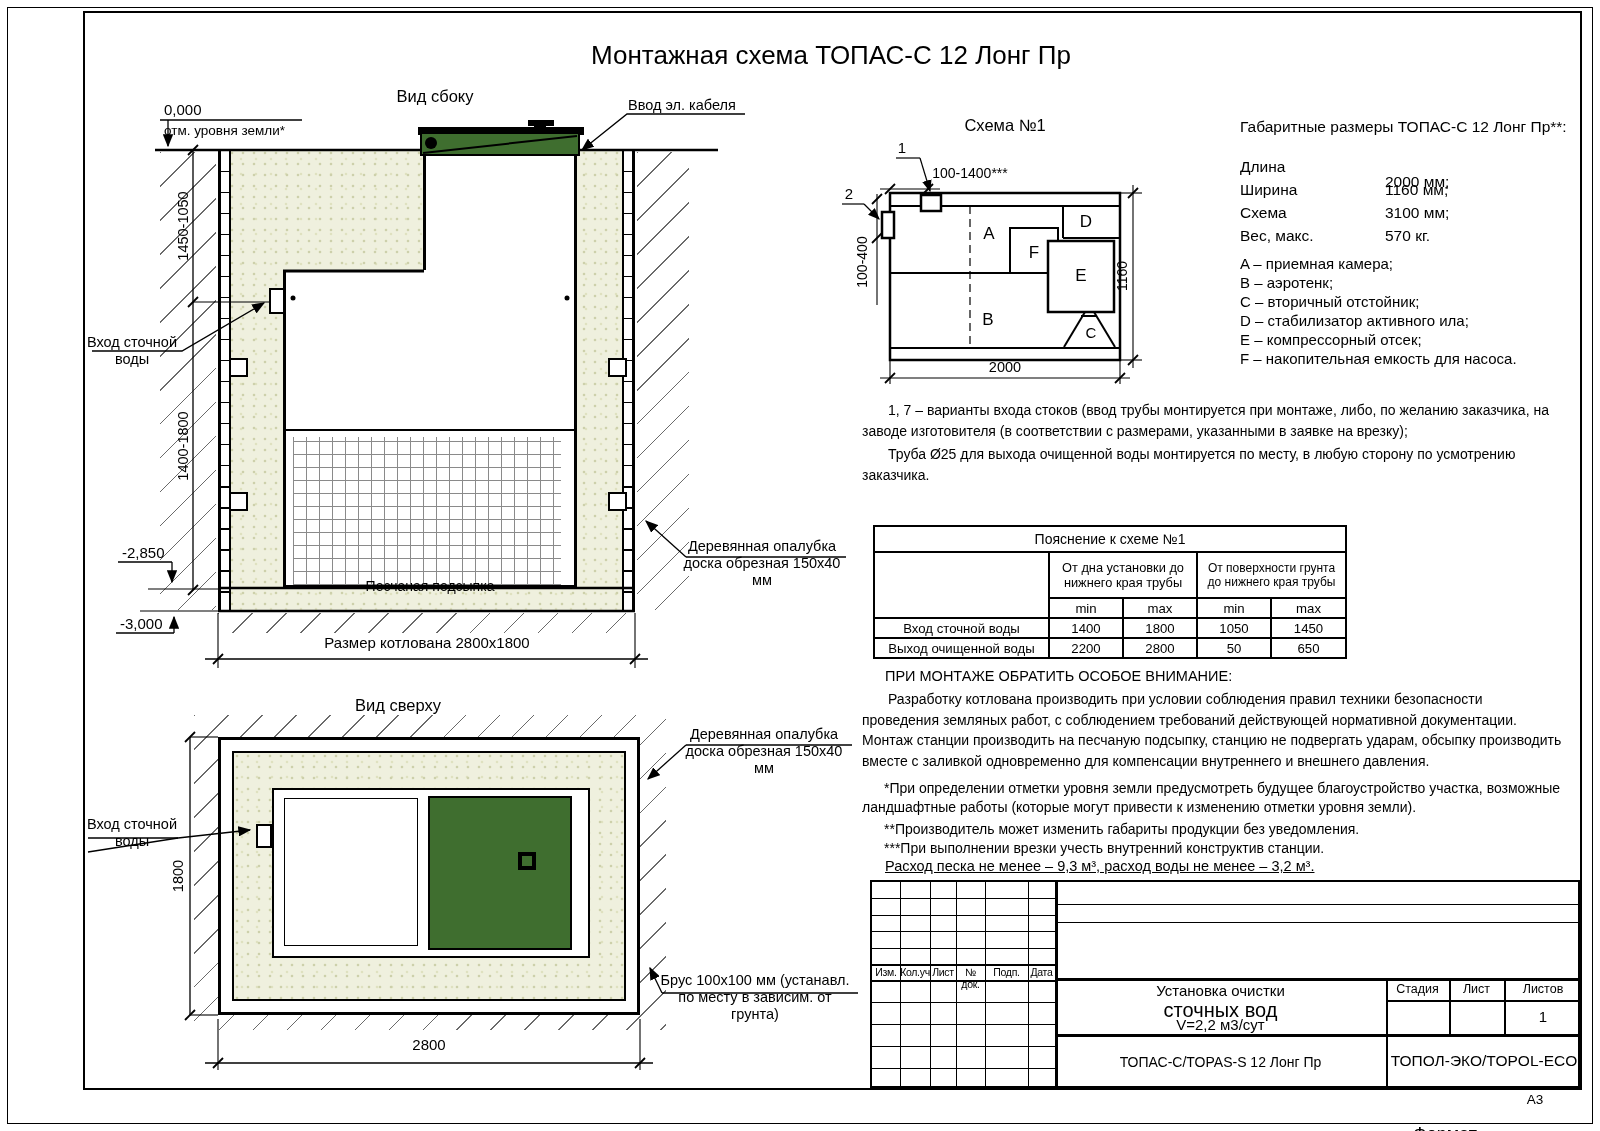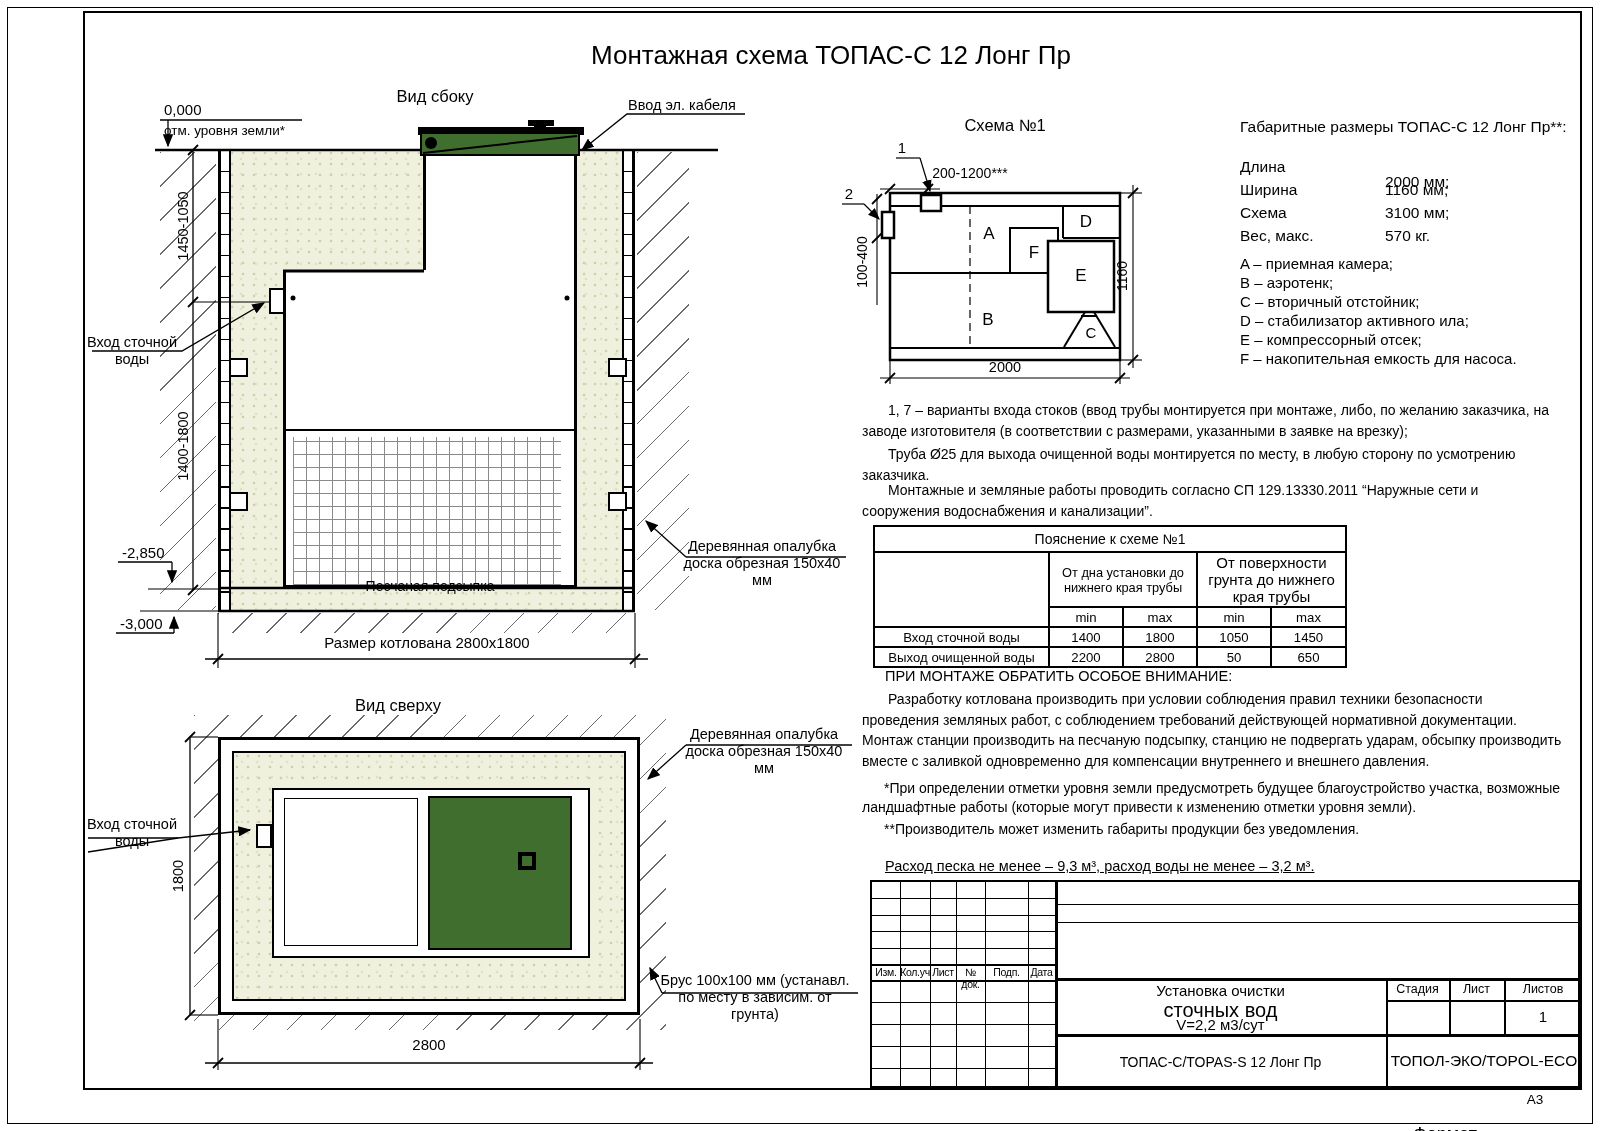--- a/index.html
+++ b/index.html
@@ -193,21 +193,21 @@
   <div class="abs ctr" style="left:338px;top:696px;width:120px;font-size:16.5px;">Вид сверху</div>
   <div class="abs ctr lbl" style="left:82px;top:816px;width:100px;">Вход сточной воды</div>
   <div class="abs ctr rot" style="left:148px;top:868px;width:60px;font-size:14.5px;">1800</div>
   <div class="abs ctr" style="left:379px;top:1036px;width:100px;font-size:15px;">2800</div>
   <div class="abs ctr lbl" style="left:678px;top:726px;width:172px;">Деревянная опалубка доска обрезная 150х40 мм</div>
   <div class="abs ctr lbl" style="left:655px;top:972px;width:200px;">Брус 100х100 мм (устанавл. по месту в зависим. от грунта)</div>
 
   <div class="abs ctr" style="left:945px;top:116px;width:120px;font-size:16.5px;">Схема №1</div>
   <div class="abs ctr" style="left:893px;top:139px;width:18px;font-size:15px;">1</div>
   <div class="abs ctr" style="left:840px;top:185px;width:18px;font-size:15px;">2</div>
-  <div class="abs ctr" style="left:920px;top:165px;width:100px;font-size:14px;">200-1200***</div>
+  <div class="abs ctr" style="left:920px;top:165px;width:100px;font-size:14px;">100-1400***</div>
   <div class="abs ctr rot" style="left:822px;top:254px;width:80px;font-size:14px;">100-400</div>
   <div class="abs ctr rot" style="left:1092px;top:268px;width:60px;font-size:14px;">1160</div>
   <div class="abs ctr" style="left:975px;top:359px;width:60px;font-size:14.5px;">2000</div>
   <div class="abs ctr" style="left:979px;top:224px;width:20px;font-size:17px;">A</div>
   <div class="abs ctr" style="left:978px;top:310px;width:20px;font-size:17px;">B</div>
   <div class="abs ctr" style="left:1081px;top:324px;width:20px;font-size:15px;">C</div>
   <div class="abs ctr" style="left:1076px;top:212px;width:20px;font-size:17px;">D</div>
   <div class="abs ctr" style="left:1071px;top:266px;width:20px;font-size:17px;">E</div>
   <div class="abs ctr" style="left:1024px;top:243px;width:20px;font-size:17px;">F</div>
 
@@ -222,39 +222,38 @@
   <div class="abs nw" style="left:1385px;top:227px;font-size:15.5px;">570 кг.</div>
   <div class="abs nw" style="left:1240px;top:255px;font-size:15px;">A – приемная камера;</div>
   <div class="abs nw" style="left:1240px;top:274px;font-size:15px;">B – аэротенк;</div>
   <div class="abs nw" style="left:1240px;top:293px;font-size:15px;">C – вторичный отстойник;</div>
   <div class="abs nw" style="left:1240px;top:312px;font-size:15px;">D – стабилизатор активного ила;</div>
   <div class="abs nw" style="left:1240px;top:331px;font-size:15px;">E – компрессорный отсек;</div>
   <div class="abs nw" style="left:1240px;top:350px;font-size:15px;">F – накопительная емкость для насоса.</div>
 
   <div class="abs para" style="left:862px;top:400px;width:695px;">1, 7 – варианты входа  стоков (ввод трубы монтируется при монтаже, либо, по желанию заказчика, на заводе изготовителя (в соответствии с размерами, указанными в заявке на врезку);</div>
   <div class="abs para" style="left:862px;top:444px;width:700px;">Труба Ø25 для выхода очищенной воды монтируется по месту, в любую сторону по усмотрению заказчика.</div>
-  <div class="abs para" style="left:862px;top:480px;width:695px;">Монтажные и земляные работы проводить согласно СП 129.13330.2011 “Наружные сети и сооружения водоснабжения и канализации”.</div>
 
   <div class="abs" style="left:873px;top:525px;">
     <table class="expl">
       <colgroup>
           <col style="width:175px">
           <col style="width:74px">
           <col style="width:74px">
           <col style="width:74px">
           <col style="width:75px">
         </colgroup>
       <tbody>
           <tr>
             <td colspan="5" style="height:22px;font-size:14px;">Пояснение к схеме №1</td>
           </tr>
       <tr>
         <td rowspan="2"></td>
         <td colspan="2" style="height:42px;font-size:12.8px;">От дна установки до нижнего края трубы</td>
-        <td colspan="2" style="font-size:15px;">От поверхности грунта до нижнего края трубы</td>
+        <td colspan="2" style="font-size:12px;">От поверхности грунта до нижнего края трубы</td>
       </tr>
       <tr style="height:20px;">
         <td>min</td>
         <td>max</td>
         <td>min</td>
         <td>max</td>
       </tr>
       <tr style="height:20px;">
         <td>Вход сточной воды</td>
         <td>1400</td>
@@ -270,20 +269,21 @@
         <td>650</td>
       </tr>
     </tbody>
       </table>
   </div>
 
   <div class="abs nw" style="left:885px;top:668px;font-size:14.5px;">ПРИ МОНТАЖЕ ОБРАТИТЬ ОСОБОЕ ВНИМАНИЕ:</div>
   <div class="abs para" style="left:862px;top:689px;width:700px;">Разработку котлована производить при условии соблюдения правил техники безопасности проведения земляных работ, с соблюдением требований действующей нормативной документации. Монтаж станции производить на песчаную подсыпку, станцию не подвергать ударам, обсыпку производить вместе с заливкой одновременно для компенсации внутреннего и внешнего давления.</div>
   <div class="abs fn" style="left:862px;top:779px;width:700px;">*При определении отметки уровня земли предусмотреть будущее благоустройство участка, возможные ландшафтные работы (которые могут привести к изменению отметки уровня земли).</div>
   <div class="abs fn" style="left:862px;top:820px;width:700px;">**Производитель может изменить габариты продукции без уведомления.</div>
+  <div class="abs fn" style="left:862px;top:839px;width:700px;">***При выполнении врезки учесть внутренний конструктив станции.</div>
   <div class="abs nw" style="left:885px;top:858px;font-size:14.5px;text-decoration:underline;">Расход песка не менее – 9,3 м³, расход воды не менее – 3,2 м³.</div>
 
   <div class="abs stamp">
 
     <div class="sline" style="left:28px;top:0;width:1.3px;height:208px;"></div>
     <div class="sline" style="left:58px;top:0;width:1.3px;height:208px;"></div>
     <div class="sline" style="left:84px;top:0;width:1.3px;height:208px;"></div>
     <div class="sline" style="left:113px;top:0;width:1.3px;height:208px;"></div>
     <div class="sline" style="left:156px;top:0;width:1.3px;height:208px;"></div>
     <div class="sline" style="left:183px;top:0;width:2.5px;height:208px;"></div>

